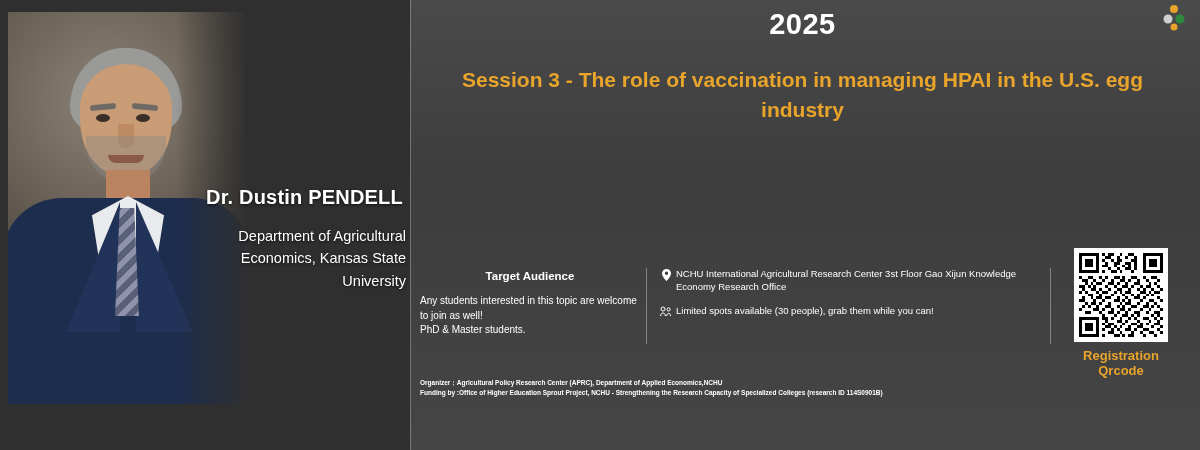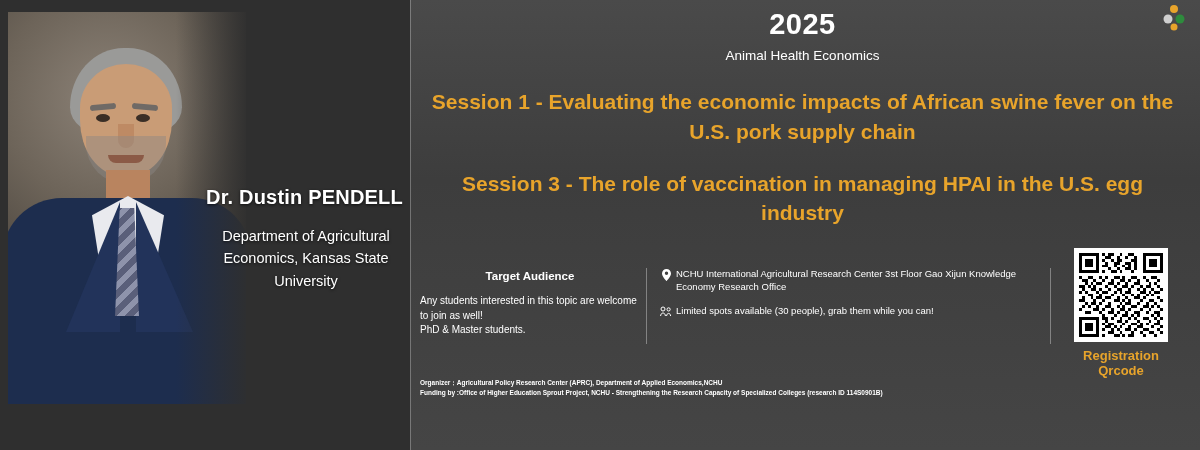--- a/index.html
+++ b/index.html
@@ -176,21 +176,21 @@
     font-weight: bold;
     text-align: left;
     margin: 0 0 16px 0;
     letter-spacing: .2px;
     text-shadow: 0 1px 3px rgba(0,0,0,.7);
   }
   .speaker-affil {
     font-size: 14.5px;
     line-height: 1.55;
     margin: 0;
-    text-align: center;
+    text-align: right;
     text-shadow: 0 1px 3px rgba(0,0,0,.7);
   }
   .divider {
     position: absolute;
     left: 410px;
     top: 0;
     width: 1px;
     height: 450px;
     background: rgba(255,255,255,.28);
   }
@@ -373,24 +373,22 @@
   <div class="right-panel">
 
     <svg class="logo" viewBox="0 0 26 30">
       <circle cx="13" cy="5" r="4" fill="#e8a42b"></circle>
       <circle cx="7" cy="15" r="4.5" fill="#cfcfcf"></circle>
       <circle cx="19" cy="15" r="4.5" fill="#2e8b3d"></circle>
       <circle cx="13" cy="23" r="3.5" fill="#e8a42b"></circle>
     </svg>
 
     <p class="year">2025</p>
-    <p class="seminar-sub">Animal Health Economics</p>
 
     <div class="sessions">
-      <p class="session">Session 1 - Evaluating the economic impacts of African swine fever on the U.S. pork supply chain</p>
       <p class="session">Session 3 - The role of vaccination in managing HPAI in the U.S. egg industry</p>
     </div>
 
     <div class="details">
 
       <div class="audience">
         <p class="audience-title">Target Audience</p>
         <p class="audience-line">Any students interested in this topic are welcome to join as well!</p>
         <p class="audience-line">PhD &amp; Master students.</p>
       </div>

